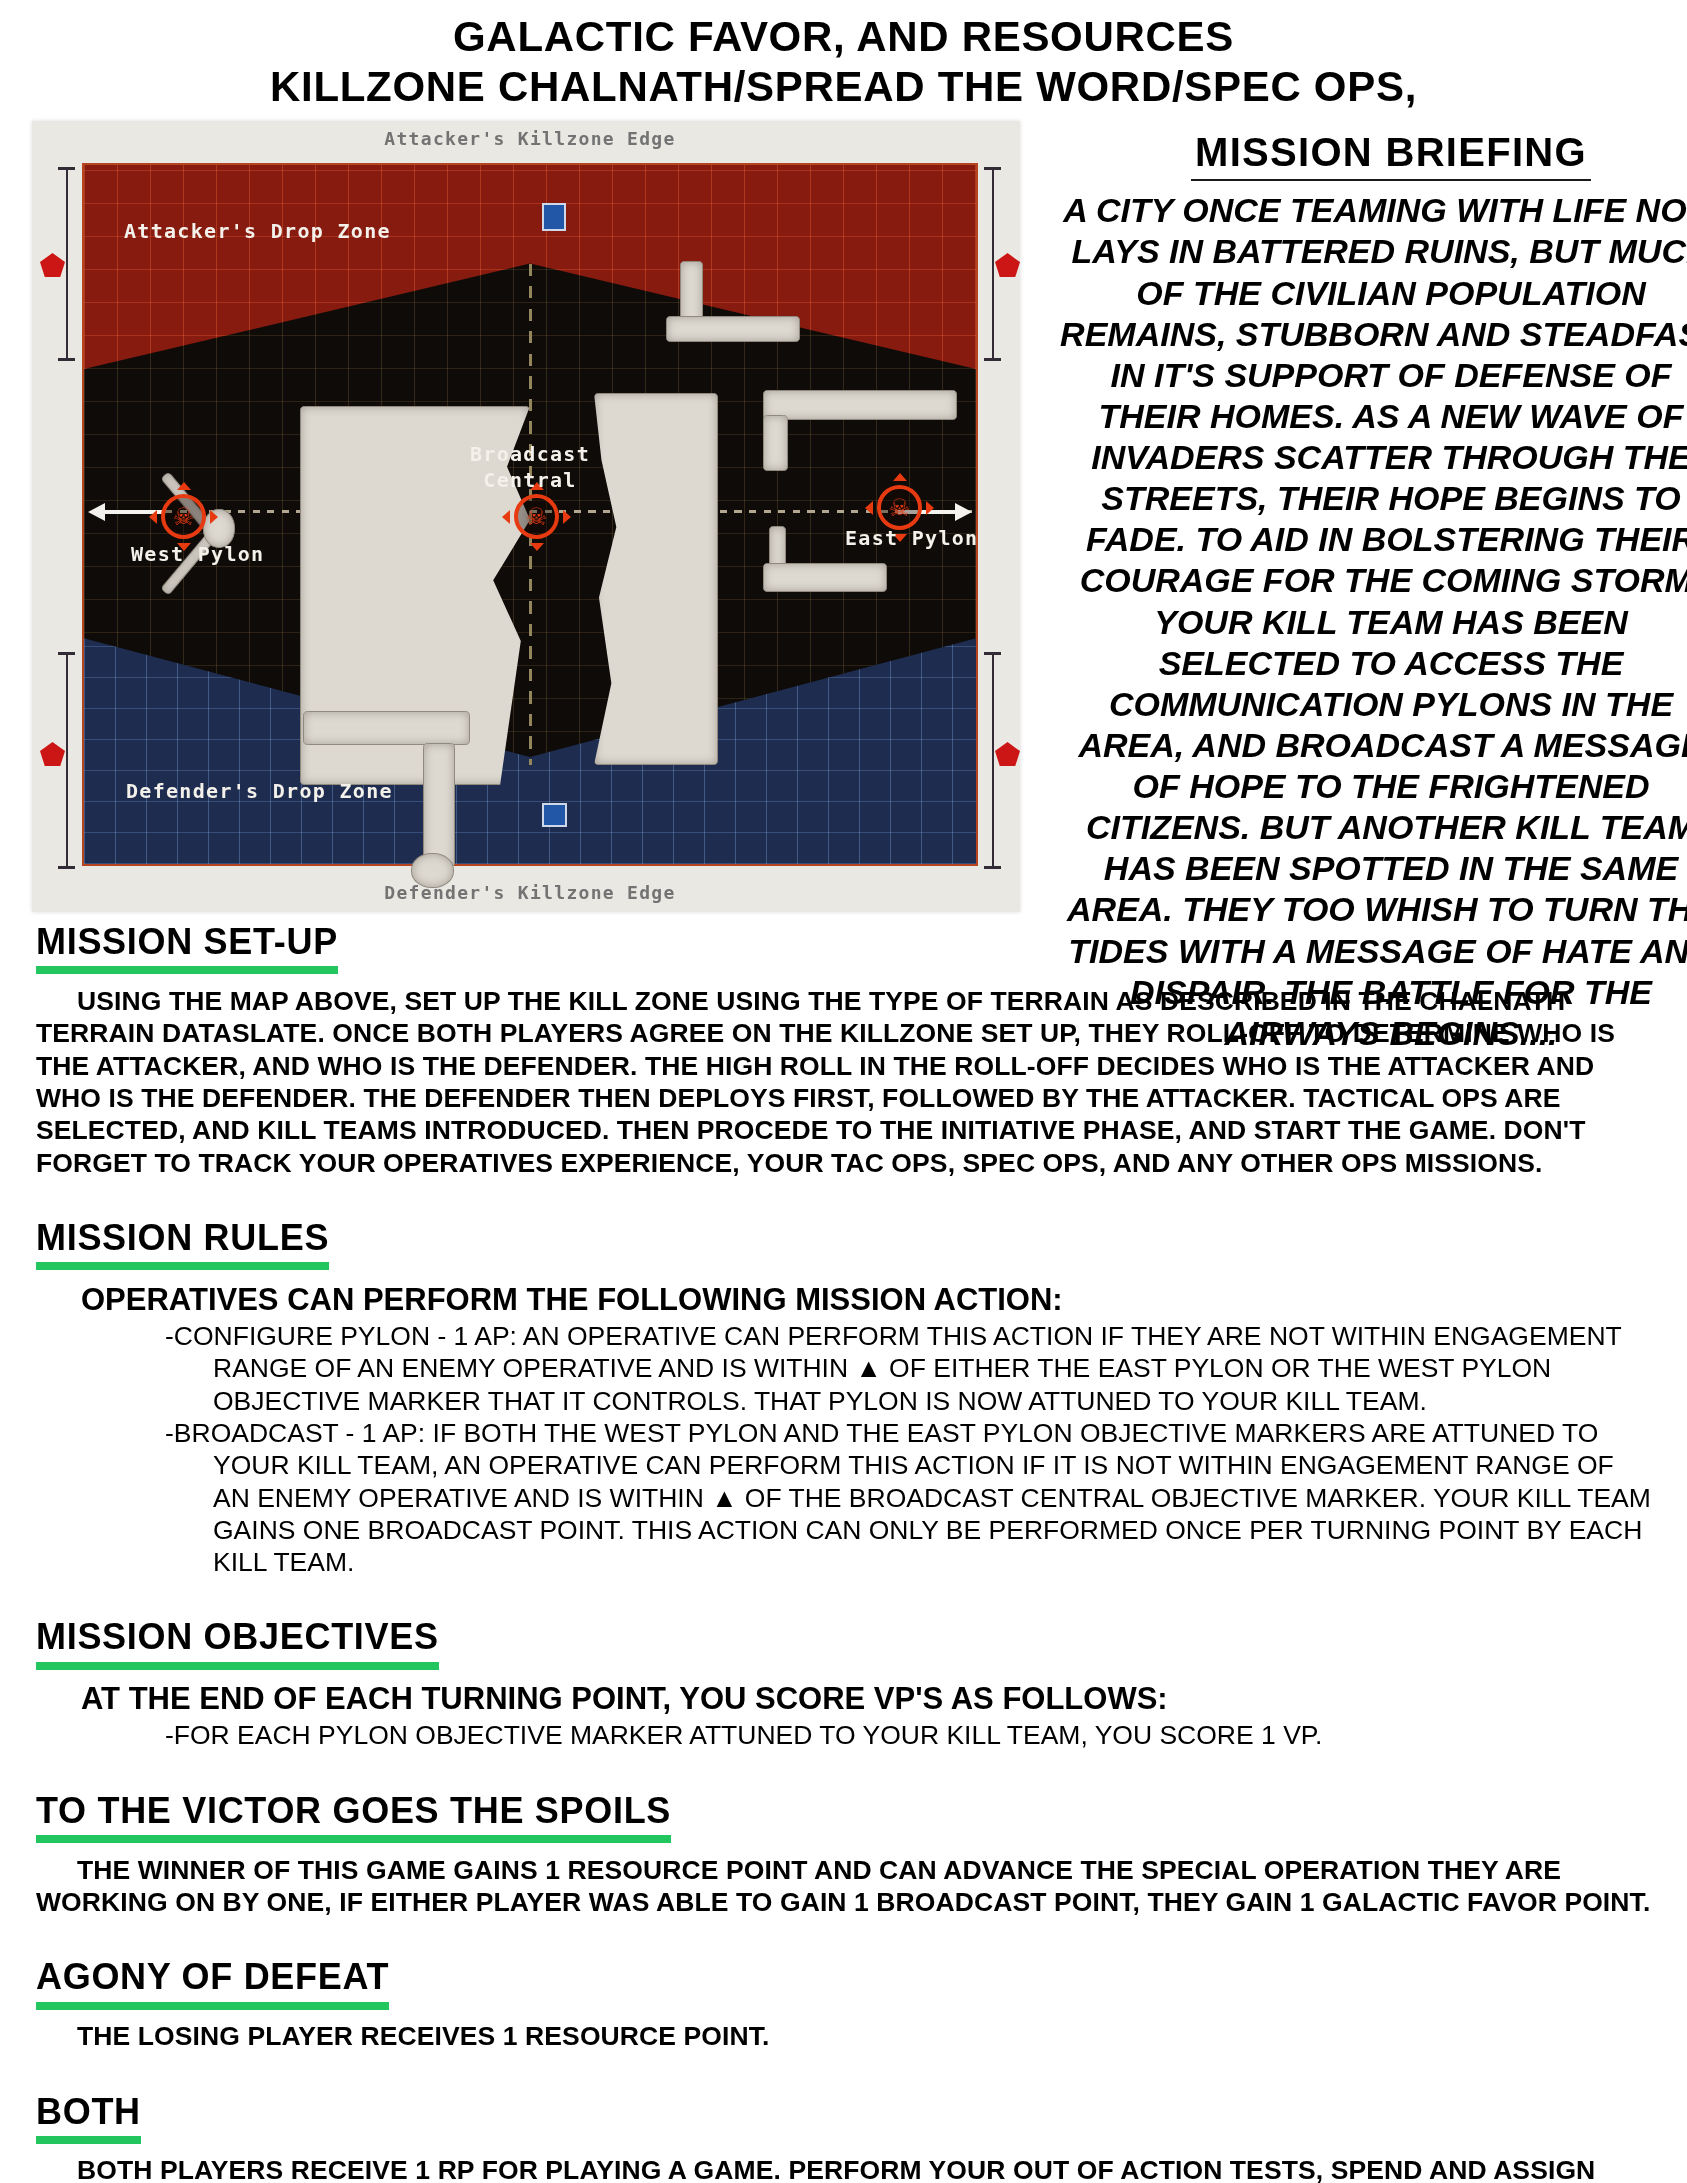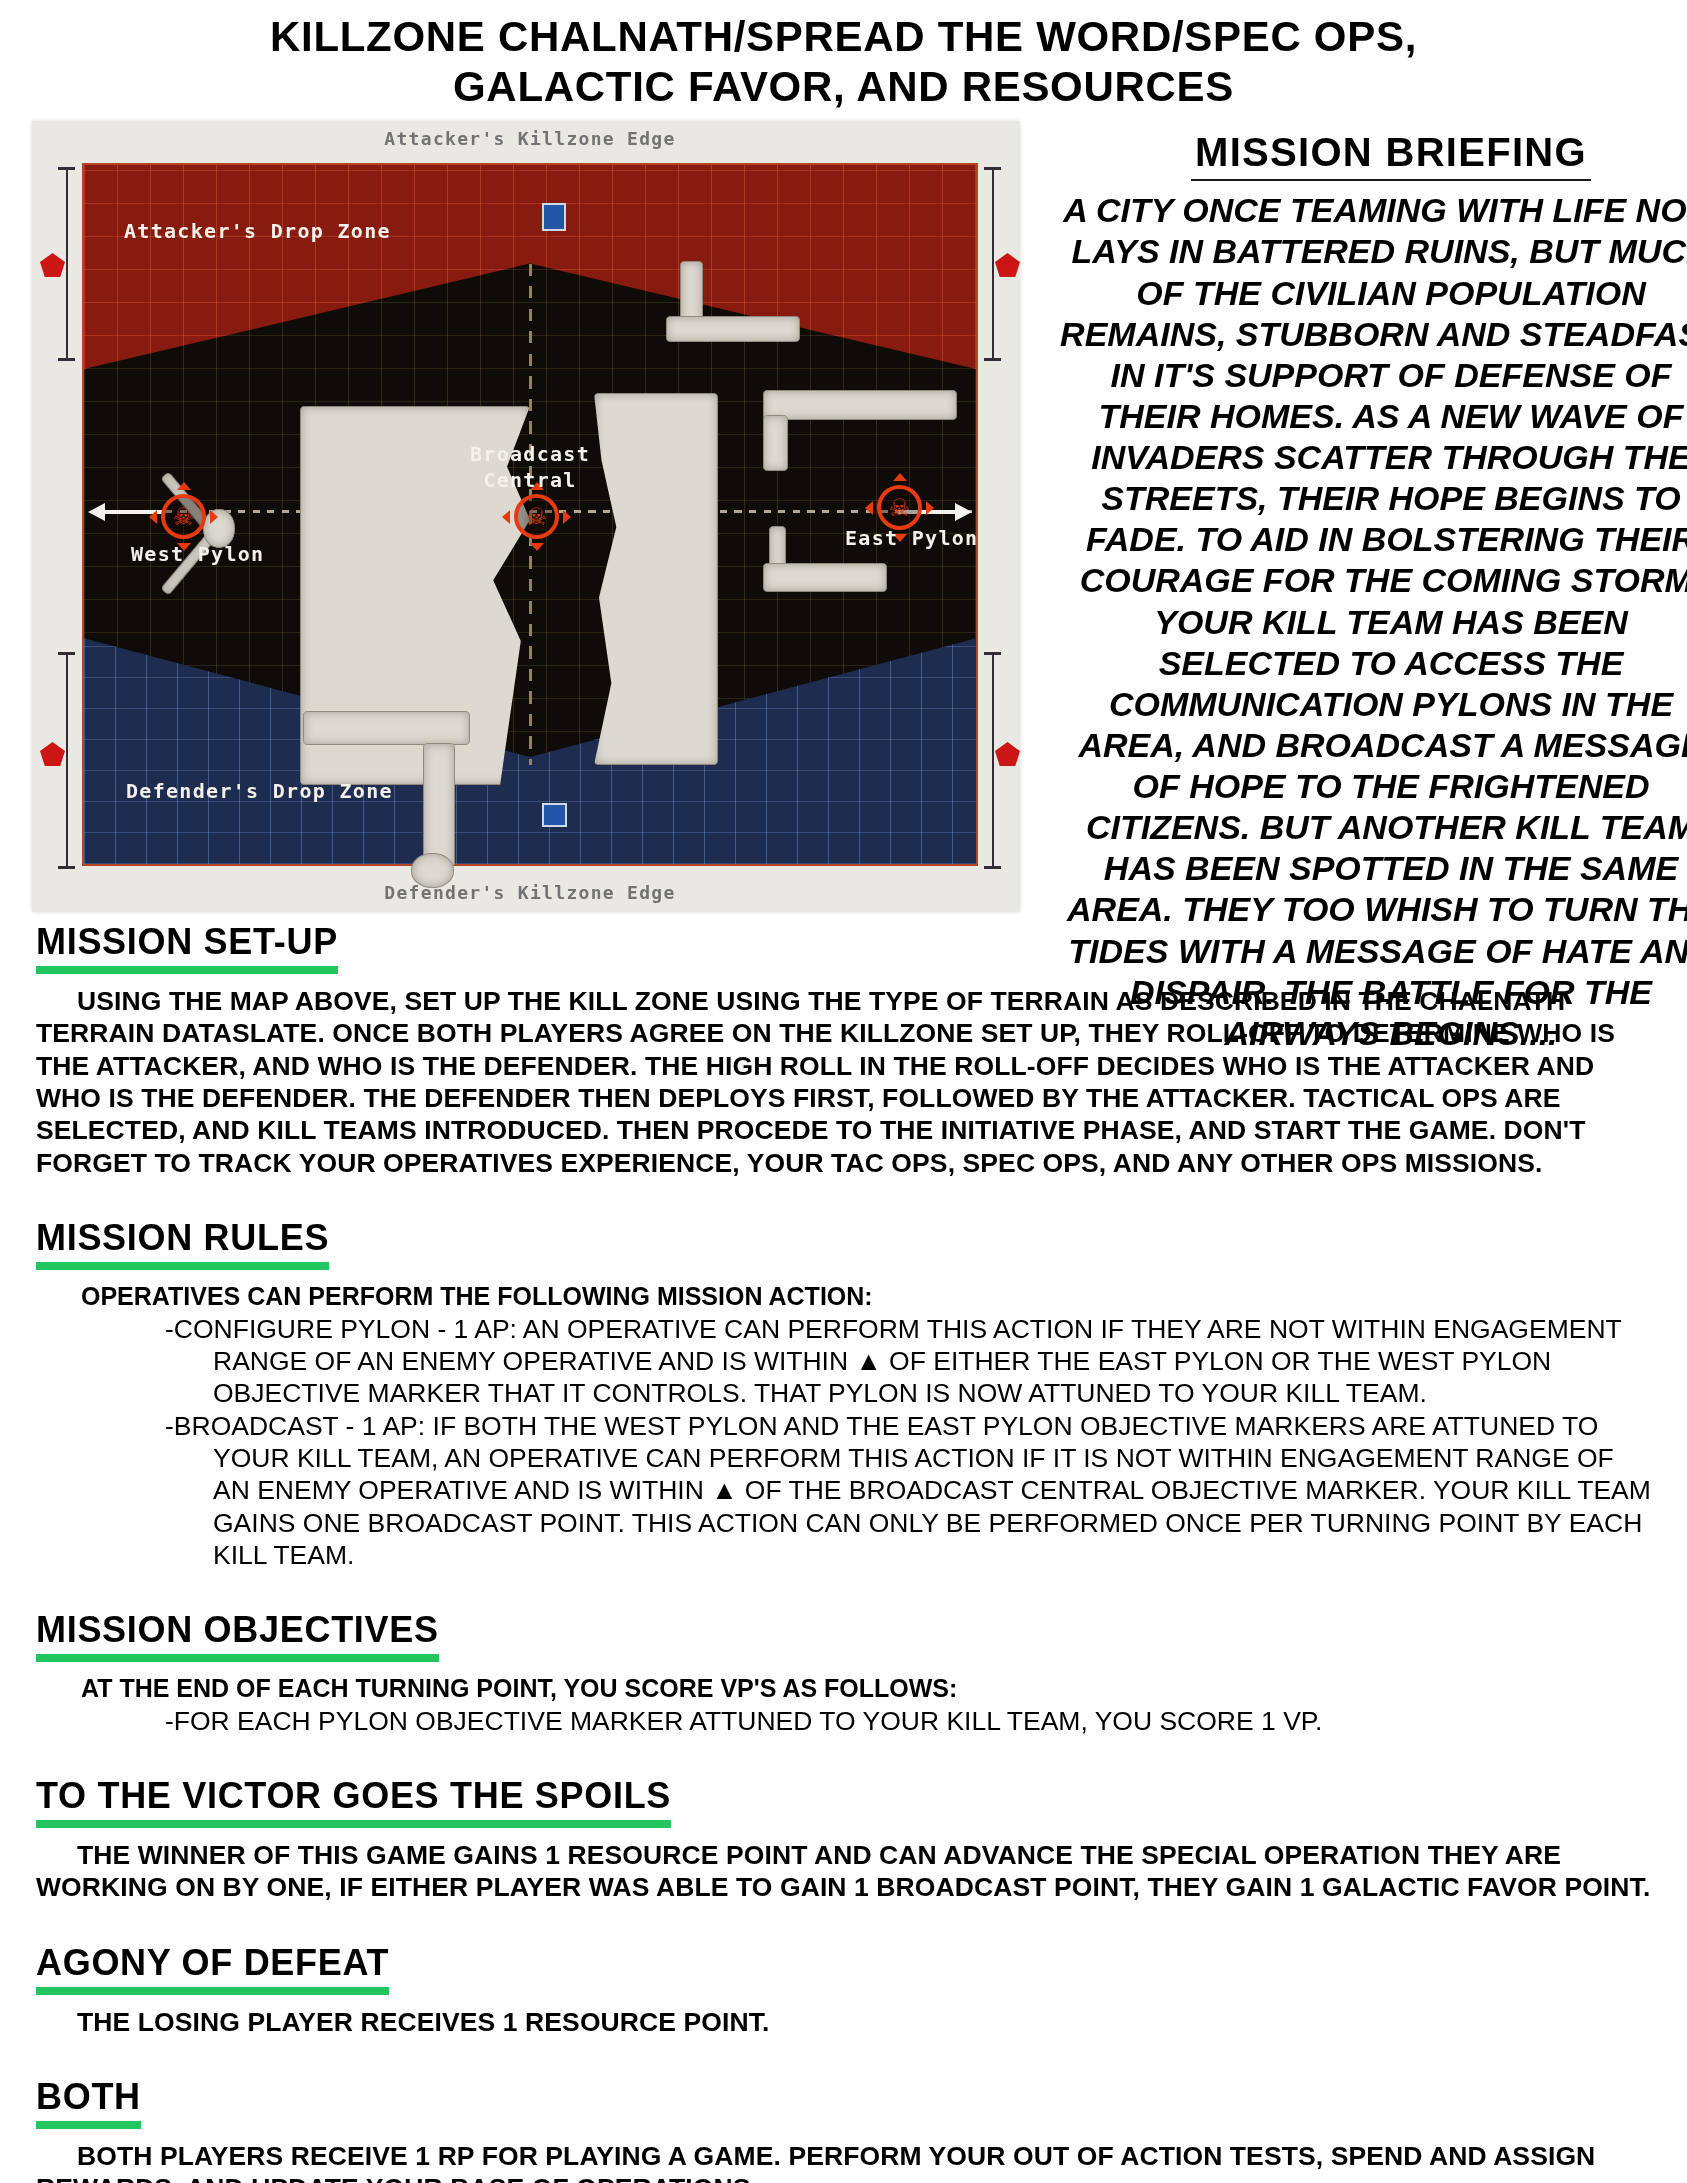--- a/index.html
+++ b/index.html
@@ -80,30 +80,30 @@
     border-bottom:2.6px solid #1a1a1a;padding:0 4px 4px 4px;margin:0;}
   .briefing-body{margin-top:9.3px;font-size:34px;font-weight:700;font-style:italic;
     line-height:1.21;letter-spacing:0px;}
   
   .sections{position:absolute;left:36px;top:921px;width:1616px;}
   .section{margin-bottom:38px;}
   .sec-h{font-size:36px;font-weight:700;letter-spacing:0.7px;display:inline-block;
     border-bottom:8px solid #22c55e;padding-bottom:3.3px;margin:0 0 10.6px 0;}
   .sec-body{font-size:26.5px;font-weight:700;line-height:1.22;letter-spacing:0.1px;
     margin:0;text-indent:41px;}
-  .sec-intro{font-size:25px;font-weight:700;line-height:1.22;margin:0 0 1.3px 0;padding-left:45px;}
+  .sec-intro{font-size:31px;font-weight:700;line-height:1.22;margin:0 0 1.3px 0;padding-left:45px;}
   .sec-bullet{font-size:26.5px;font-weight:400;line-height:1.22;margin:0;
     padding-left:177px;text-indent:-48px;}
 </style>
 </head>
 <body>
 
 <div class="title">
+  <div>GALACTIC FAVOR, AND RESOURCES</div>
   <div>KILLZONE CHALNATH/SPREAD THE WORD/SPEC OPS,</div>
-  <div>GALACTIC FAVOR, AND RESOURCES</div>
 </div>
 
 <div class="map-scan">
   <div class="edge-label" style="top:6.6px;">Attacker's Killzone Edge</div>
   <div class="edge-label" style="top:761px;">Defender's Killzone Edge</div>
 
   <div class="bracket" style="left:26px;top:46px;height:193px;--h:191px;"></div>
   <div class="bracket" style="left:26px;top:531px;height:217px;--h:214px;"></div>
   <div class="bracket" style="left:952px;top:46px;height:193px;--h:191px;"></div>
   <div class="bracket" style="left:952px;top:531px;height:217px;--h:214px;"></div>

